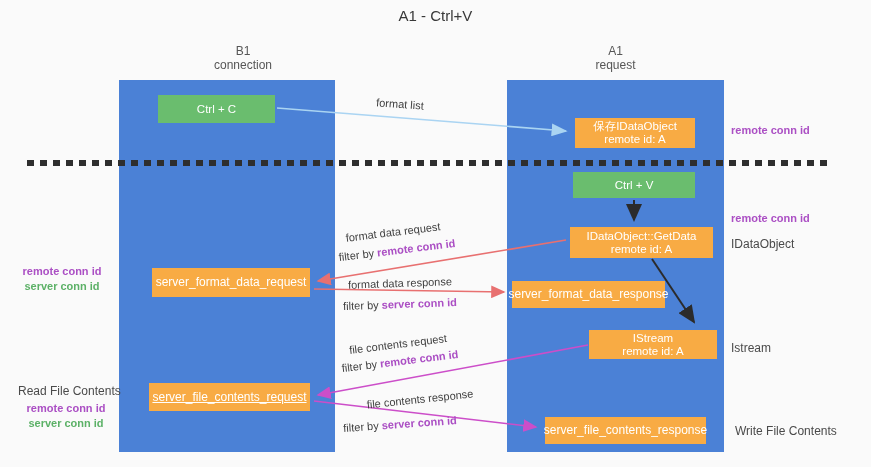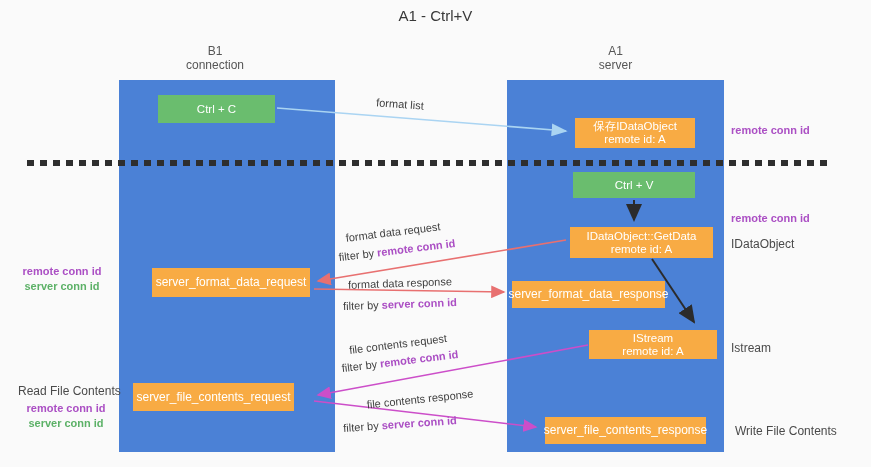--- a/index.html
+++ b/index.html
@@ -42,27 +42,27 @@
   .stack{text-align:center;}
   svg{position:absolute;left:0;top:0;pointer-events:none;}
 </style>
 </head>
 <body>
 
 <div class="abs title" style="left:0;top:6px;">
   <div>A1 - Ctrl+V</div>
 </div>
 
-<div class="abs lane-header" style="left:107px;top:44px;width:216px;">
+<div class="abs lane-header" style="left:135px;top:44px;width:216px;">
   <div>B1</div>
   <div>connection</div>
 </div>
 <div class="abs lane-header" style="left:507px;top:44px;width:217px;">
   <div>A1</div>
-  <div>server</div>
+  <div>request</div>
 </div>
 
 <div class="abs lane" style="left:119px;top:80px;width:216px;height:372px;"></div>
 <div class="abs lane" style="left:507px;top:80px;width:217px;height:372px;"></div>
 
 <div class="abs dashed-line" style="left:27px;top:160px;width:805px;"></div>
 
 <svg width="871" height="467" viewBox="0 0 871 467">
   <defs>
     <marker id="m-lblue" markerWidth="10" markerHeight="8" refX="9" refY="4" orient="auto">
@@ -86,21 +86,21 @@
   <line x1="588" y1="345" x2="318" y2="395" stroke="#cc4ec9" stroke-width="1.6" marker-end="url(#m-mag)"></line>
   <line x1="314" y1="401" x2="536" y2="427" stroke="#cc4ec9" stroke-width="1.6" marker-end="url(#m-mag)"></line>
 </svg>
 
 <div class="abs node green" style="left:158px;top:95px;width:117px;height:28px;">
   <div>Ctrl + C</div>
 </div>
 <div class="abs node orange" style="left:152px;top:268px;width:158px;height:29px;font-size:12px;">
   <div>server_format_data_request</div>
 </div>
-<div class="abs node orange" style="left:133px;top:383px;width:161px;height:28px;font-size:12px;">
+<div class="abs node orange" style="left:149px;top:383px;width:161px;height:28px;font-size:12px;text-decoration:underline;">
   <div>server_file_contents_request</div>
 </div>
 
 <div class="abs node orange" style="left:575px;top:118px;width:120px;height:30px;">
   <div>保存IDataObject</div>
   <div>remote id: A</div>
 </div>
 <div class="abs node green" style="left:573px;top:172px;width:122px;height:26px;">
   <div>Ctrl + V</div>
 </div>

